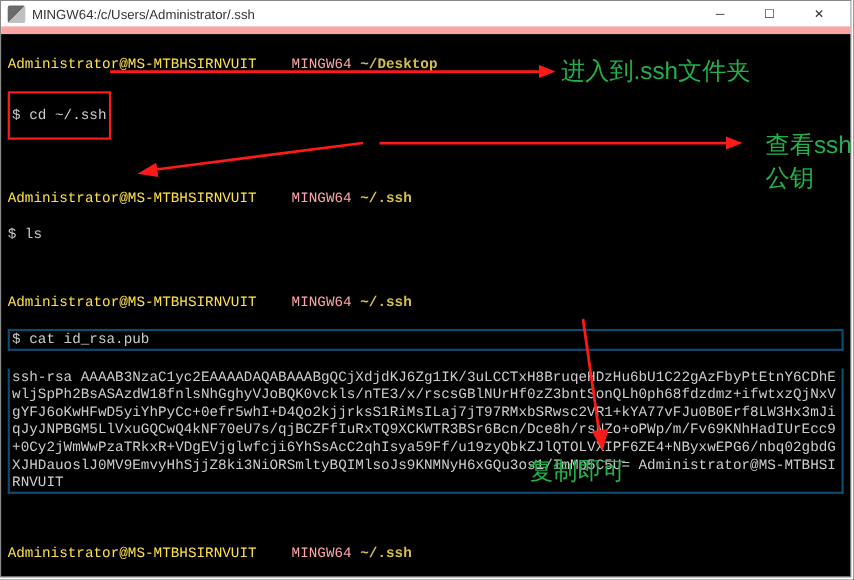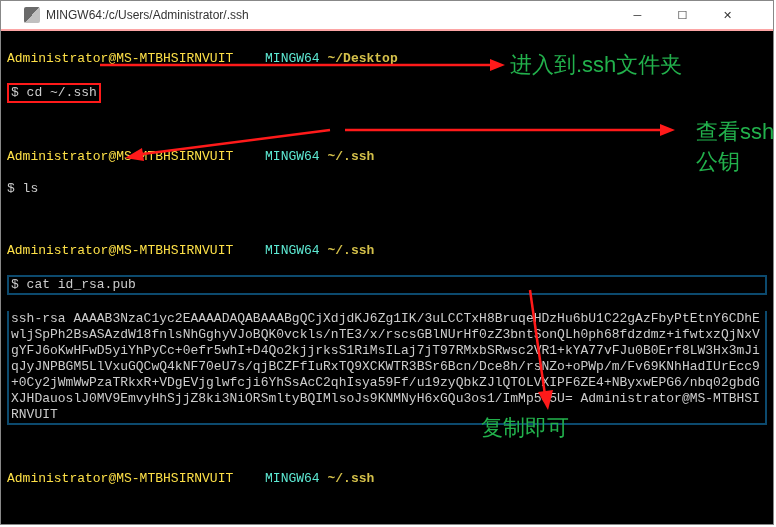--- a/index.html
+++ b/index.html
@@ -18,22 +18,22 @@
       height: 525px;
       display: flex;
       flex-direction: column;
       position: relative;
     }
     .titlebar {
       height: 30px;
       background: #fff;
       display: flex;
       align-items: center;
-      padding: 0 23px;
-      border-bottom: 2px solid #fca5a5;
+      padding: 0 6px;
+      border-bottom: 7px solid #fca5a5;
     }
     .titlebar .icon {
       width: 16px;
       height: 16px;
       margin-right: 6px;
       background: linear-gradient(135deg, #6a6a6a 50%, #c0c0c0 50%);
       border-radius: 2px;
     }
     .titlebar .title {
       flex: 1;
@@ -60,25 +60,25 @@
       background: #000;
       color: #cccccc;
       padding: 4px 6px;
       overflow: hidden;
       line-height: 16px;
       white-space: pre-wrap;
       word-break: break-all;
       position: relative;
     }
     .user { color: #fde047; }
-    .mingw { color: #5eead4; padding-left: 24px; }
+    .mingw { color: #fca5a5; padding-left: 24px; }
     .path { color: #d4c04a; font-weight: bold; }
     .red-box {
       border: 2px solid #ff1a1a;
-      padding: 0 2px;
+      padding: 12px 2px;
       display: inline-block;
     }
     .red-box-block {
       border: 2px solid #0c4a6e;
       display: block;
       padding: 0 2px;
       margin: 0;
     }
     .annotation {
       position: absolute;

